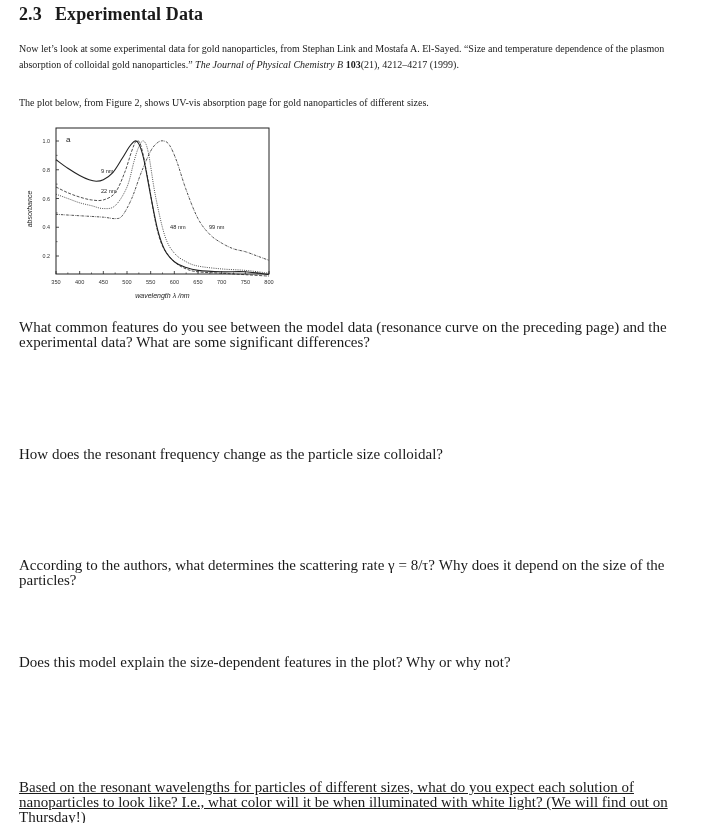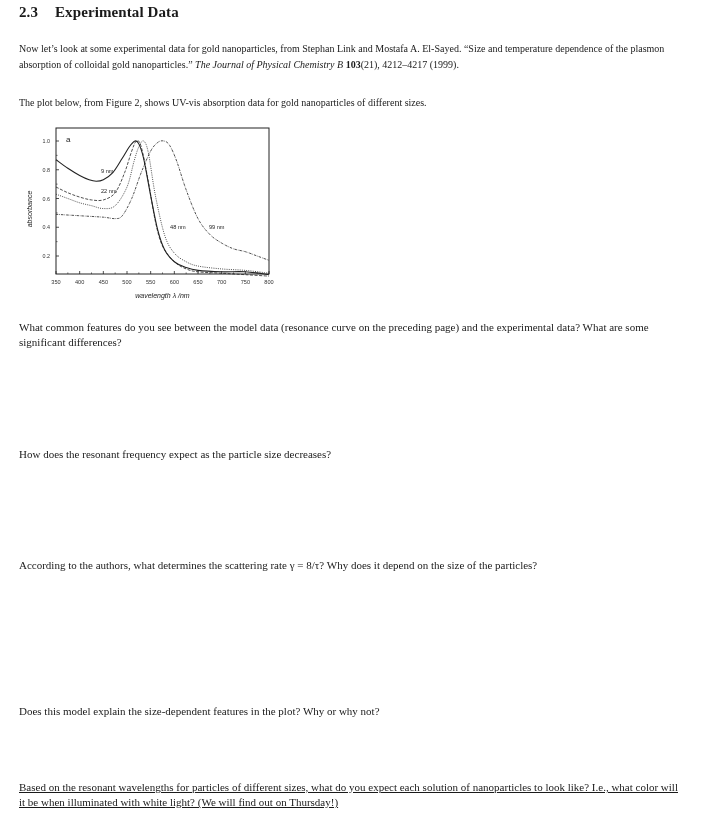--- a/index.html
+++ b/index.html
@@ -2,50 +2,50 @@
 <html><head>
 <meta charset="utf-8">
 <style>
   html, body { margin: 0; padding: 0; background: #ffffff; }
   body {
     width: 701px; height: 823px; position: relative; overflow: hidden;
     font-family: "Liberation Serif", "DejaVu Serif", serif; color: #1a1a1a;
   }
   .heading {
     position: absolute; left: 19px; top: 4px;
-    font-size: 15px; font-weight: bold; letter-spacing: 0.1px;
+    font-size: 18px; font-weight: bold; letter-spacing: 0.1px;
   }
   .heading .num { display: inline-block; width: 36px; }
   .para {
     position: absolute; left: 19px; width: 660px;
     font-size: 10px; line-height: 16px;
   }
   .p1 { top: 41px; }
   .p2 { top: 95px; }
-  .q { position: absolute; left: 19px; width: 665px; font-size: 11px; line-height: 15px; }
+  .q { position: absolute; left: 19px; width: 665px; font-size: 15px; line-height: 15px; }
   .q1 { top: 320px; }
   .q2 { top: 447px; }
   .q3 { top: 558px; }
-  .q4 { top: 704px; }
+  .q4 { top: 655px; }
   .q5 { top: 780px; text-decoration: underline; }
   i { font-style: italic; }
   b { font-weight: bold; }
   #chart { position: absolute; left: 20px; top: 125px; width: 270px; height: 180px; }
   #chart text { font-family: "Liberation Sans", "DejaVu Sans", sans-serif; }
 </style>
 </head>
 <body>
 
 <div class="heading">
   <span class="num">2.3</span><span>Experimental Data</span>
 </div>
 
 <div class="para p1"><span>Now let’s look at some experimental data for gold nanoparticles, from Stephan Link and Mostafa A. El-Sayed. “Size and temperature dependence of the plasmon absorption of colloidal gold nanoparticles.” </span><i>The Journal of Physical Chemistry B</i> <b>103</b><span>(21), 4212–4217 (1999).</span></div>
 
-<div class="para p2">The plot below, from Figure 2, shows UV-vis absorption data for gold nanoparticles of different sizes.</div>
+<div class="para p2">The plot below, from Figure 2, shows UV-vis absorption page for gold nanoparticles of different sizes.</div>
 
 <svg id="chart" viewBox="0 0 270 180" xmlns="http://www.w3.org/2000/svg">
   <g id="axes-layer">
       <rect x="36" y="3" width="213" height="146" fill="none" stroke="#222" stroke-width="1"></rect>
       <line x1="36" y1="149" x2="36" y2="146" stroke="#222" stroke-width="0.8"></line>
       <text x="36" y="159" font-size="5.6" text-anchor="middle" fill="#333">350</text>
       <line x1="59.666666666666664" y1="149" x2="59.666666666666664" y2="146" stroke="#222" stroke-width="0.8"></line>
       <text x="59.666666666666664" y="159" font-size="5.6" text-anchor="middle" fill="#333">400</text>
       <line x1="83.33333333333333" y1="149" x2="83.33333333333333" y2="146" stroke="#222" stroke-width="0.8"></line>
       <text x="83.33333333333333" y="159" font-size="5.6" text-anchor="middle" fill="#333">450</text>
@@ -98,16 +98,16 @@
     </g>
   <g id="label-layer">
       <text x="81.01333333333332" y="47.625" font-size="5.6" fill="#222">9 nm</text>
       <text x="81.01333333333332" y="67.75" font-size="5.6" fill="#222">22 nm</text>
       <text x="150.12" y="103.6875" font-size="5.6" fill="#222">48 nm</text>
       <text x="188.93333333333334" y="103.6875" font-size="5.6" fill="#222">99 nm</text>
     </g>
 </svg>
 
 <div class="q q1">What common features do you see between the model data (resonance curve on the preceding page) and the experimental data? What are some significant differences?</div>
-<div class="q q2">How does the resonant frequency expect as the particle size decreases?</div>
+<div class="q q2">How does the resonant frequency change as the particle size colloidal?</div>
 <div class="q q3">According to the authors, what determines the scattering rate γ = 8/τ? Why does it depend on the size of the particles?</div>
 <div class="q q4">Does this model explain the size-dependent features in the plot? Why or why not?</div>
 <div class="q q5">Based on the resonant wavelengths for particles of different sizes, what do you expect each solution of nanoparticles to look like? I.e., what color will it be when illuminated with white light? (We will find out on Thursday!)</div>
 
 </body></html>

